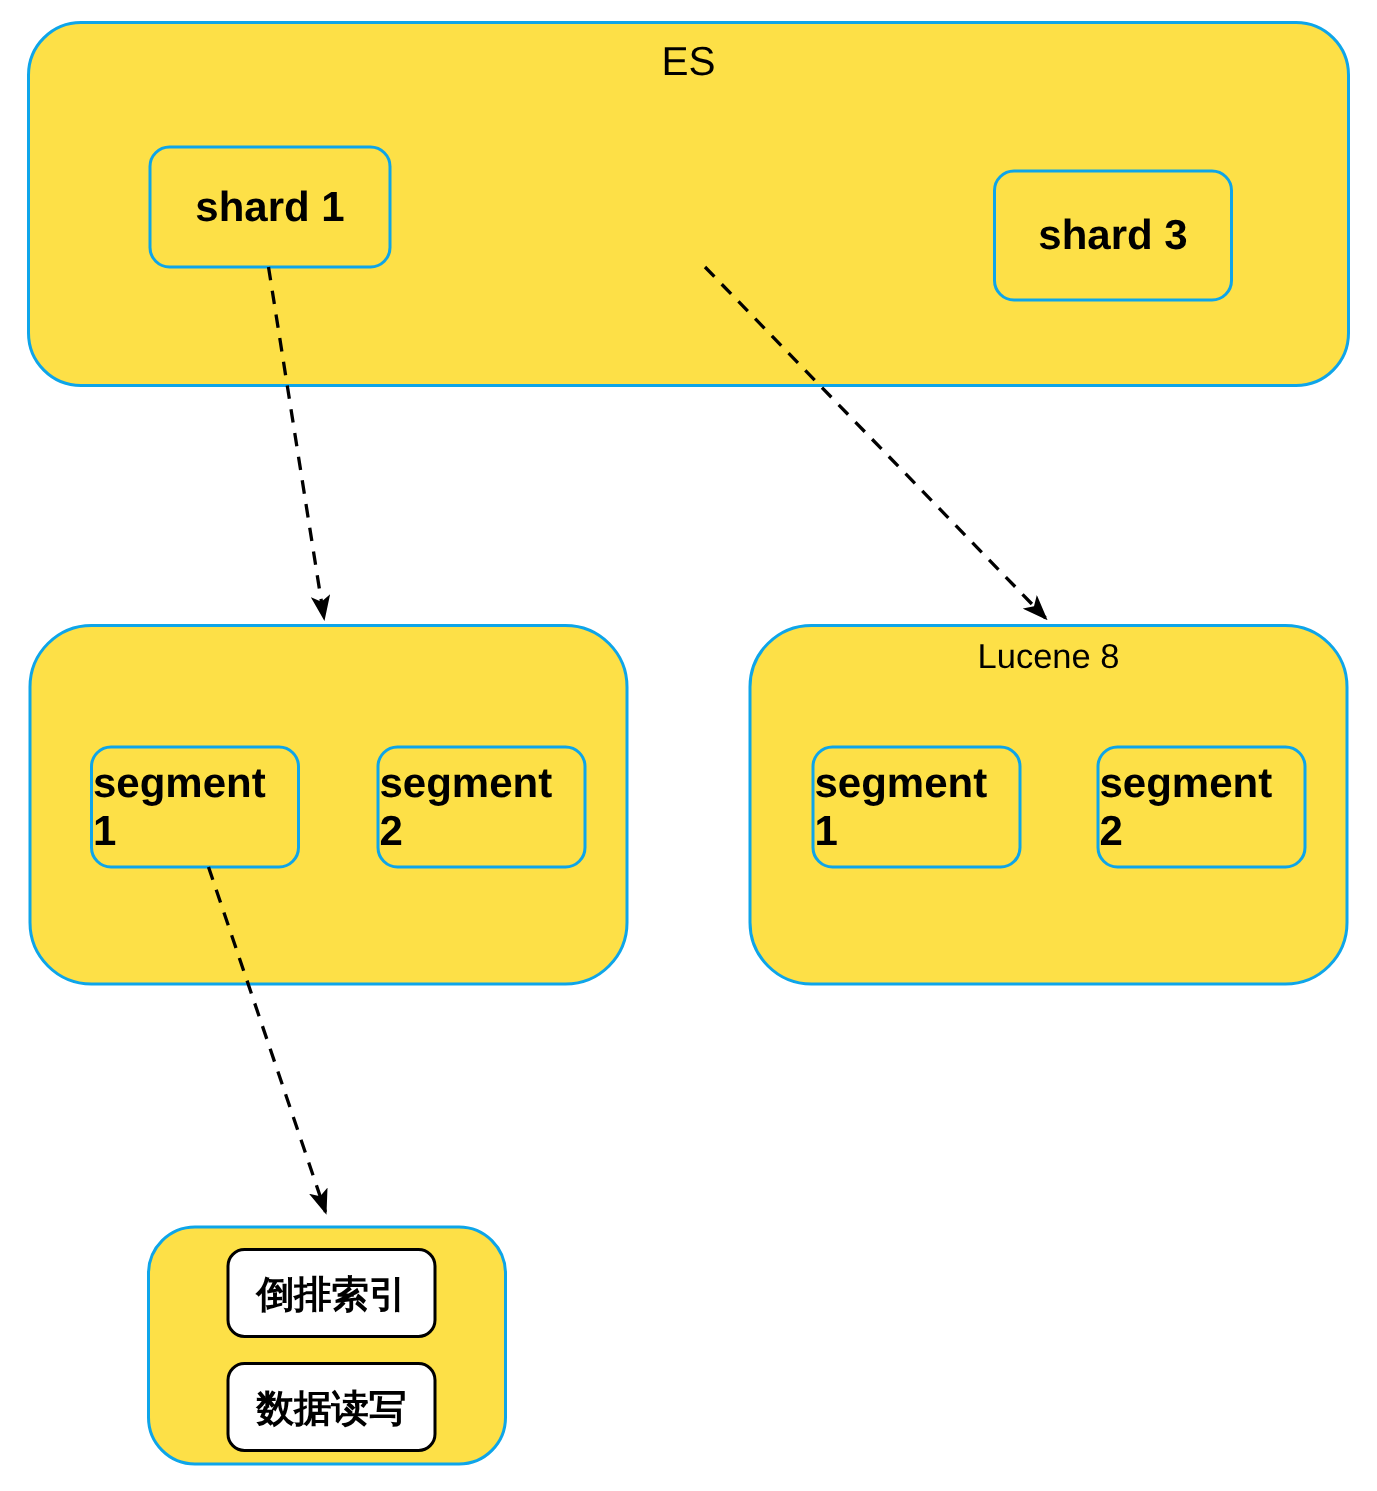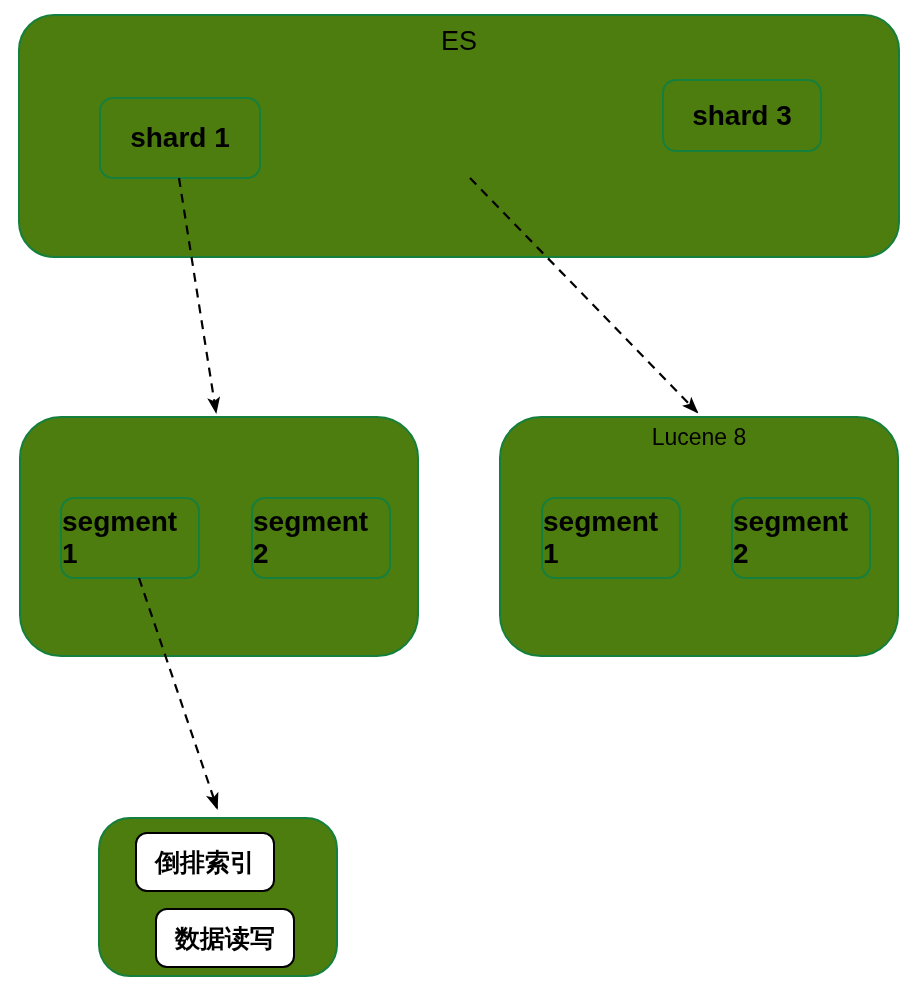--- a/index.html
+++ b/index.html
@@ -17,22 +17,22 @@
   }
   .arrows-layer {
     position: absolute;
     left: 0; top: 0;
     width: 918px; height: 994px;
     pointer-events: none;
     z-index: 5;
   }
   .box {
     position: absolute;
-    background: #4d7c0f;
-    border: 2px solid #15803d;
+    background: #fde047;
+    border: 2px solid #0ea5e9;
   }
   .container-box { z-index: 1; }
   .container-title {
     position: absolute;
     left: 0; right: 0;
     text-align: center;
     font-weight: 400;
   }
   .es-title   { top: 10px;  font-size: 27px; }
   .luc-title  { top: 6px;   font-size: 23px; }
@@ -41,45 +41,45 @@
     align-items: center;
     justify-content: center;
     font-weight: 700;
     font-size: 28px;
     z-index: 2;
   }
   
   .es-box   { left: 18px;  top: 14px;  width: 882px; height: 244px; border-radius: 36px; }
   .shard-1  { left: 79px;  top: 81px;  width: 162px; height: 82px;  border-radius: 14px; }
   .shard-2  { left: 360px; top: 81px;  width: 160px; height: 82px;  border-radius: 14px; }
-  .shard-3  { left: 642px; top: 63px;  width: 160px; height: 73px;  border-radius: 14px; }
+  .shard-3  { left: 642px; top: 97px;  width: 160px; height: 88px;  border-radius: 14px; }
   
   .lucene-1 { left: 19px;  top: 416px; width: 400px; height: 241px; border-radius: 42px; }
   .lucene-2 { left: 499px; top: 416px; width: 400px; height: 241px; border-radius: 42px; }
   .seg-a    { left: 39px;  top: 79px;  width: 140px; height: 82px;  border-radius: 14px; }
   .seg-b    { left: 230px; top: 79px;  width: 140px; height: 82px;  border-radius: 14px; }
   .l2-seg-a { left: 40px;  top: 79px;  width: 140px; height: 82px;  border-radius: 14px; }
   .l2-seg-b { left: 230px; top: 79px;  width: 140px; height: 82px;  border-radius: 14px; }
   
   .storage-box { left: 98px; top: 817px; width: 240px; height: 160px; border-radius: 32px; }
   .storage-item {
     position: absolute;
-    left: 35px;
+    left: 51px;
     width: 140px; height: 60px;
     border: 2px solid #000000;
     border-radius: 12px;
     background: #ffffff;
     display: flex;
     align-items: center;
     justify-content: center;
     font-weight: 700;
     font-size: 25px;
   }
   .storage-item-1 { top: 13px; }
-  .storage-item-2 { top: 89px; margin-left: 20px; }
+  .storage-item-2 { top: 89px; }
 </style>
 </head>
 <body>
 
 <div class="canvas">
 
   <svg class="arrows-layer" width="918" height="994" viewBox="0 0 918 994" xmlns="http://www.w3.org/2000/svg">
     <defs>
       <marker id="arrowhead" markerWidth="17" markerHeight="13" refX="15" refY="6.5" orient="auto" markerUnits="userSpaceOnUse">
         <path d="M0,0 L17,6.5 L0,13 L4,6.5 Z" fill="#000000"></path>

